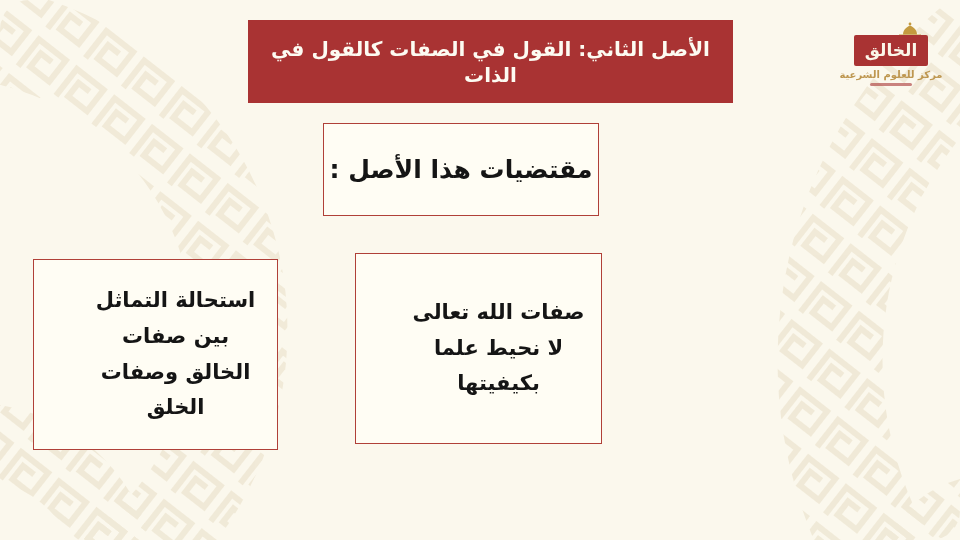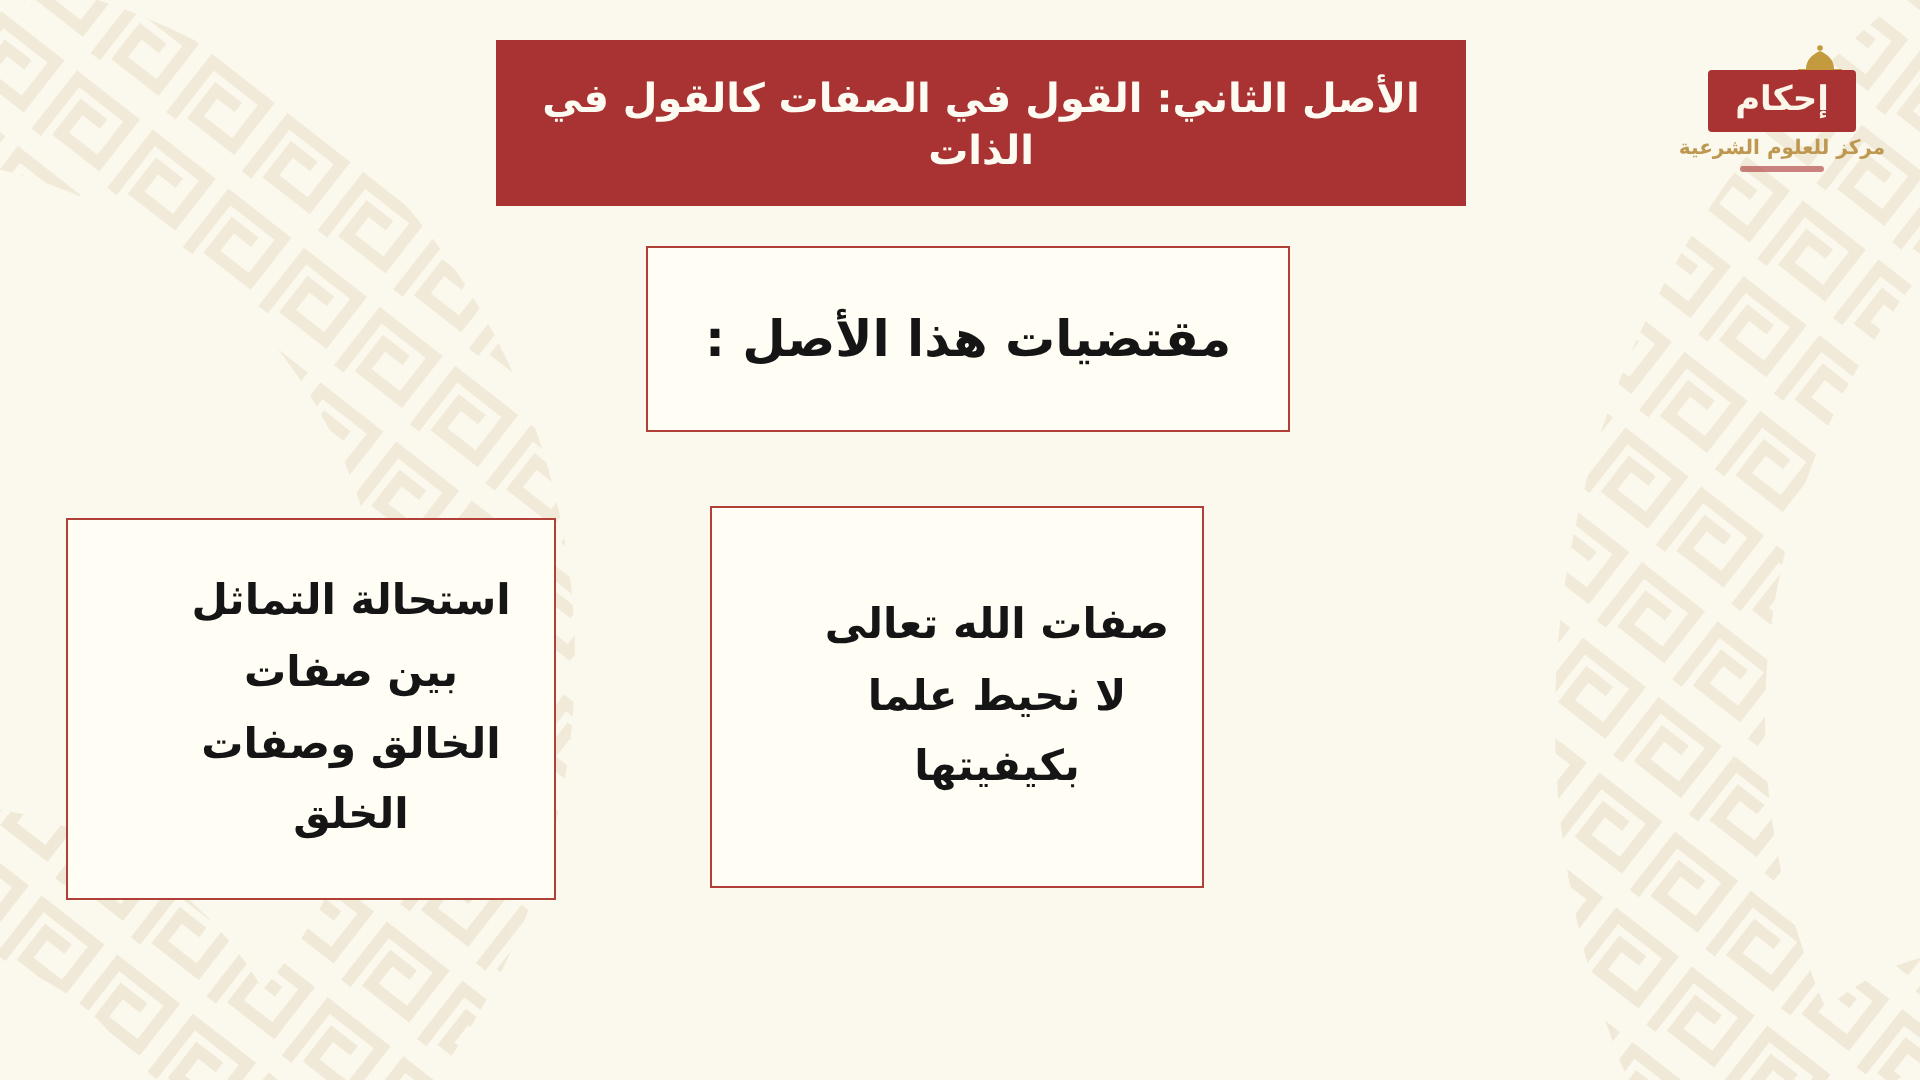--- a/index.html
+++ b/index.html
@@ -10,33 +10,33 @@
     --card-bg:#FFFDF4;
     --ink:#151515;
     --gold:#BE9750;
   }
   *{margin:0;padding:0;box-sizing:border-box;}
   html,body{width:960px;height:540px;overflow:hidden;}
   body{
     font-family:"DejaVu Sans", sans-serif;
     background:var(--bg,#FBF8ED);
   }
-  .stage{position:relative;width:960px;height:540px;background:var(--bg,#FBF8ED);overflow:hidden;}
+  .stage{position:relative;width:960px;height:540px;background:var(--bg,#FBF8ED);overflow:hidden;border-radius:29px;}
   .ornaments{position:absolute;inset:0;z-index:0;}
   .banner{
     position:absolute;left:248px;top:20px;width:485px;height:83px;
     background:var(--red,#A93333);z-index:2;
     display:flex;align-items:center;justify-content:center;
   }
   .banner-text{
     color:#FDFBF2;font-size:20px;font-weight:bold;text-align:center;
     direction:rtl;line-height:1.3;padding:0 14px;
   }
   .prompt{
-    position:absolute;left:323px;top:123px;width:322px;height:93px;
+    position:absolute;left:323px;top:123px;width:276px;height:93px;
     background:var(--card-bg,#FFFDF4);border:1.5px solid var(--card-border,#B04038);
     z-index:2;display:flex;align-items:center;justify-content:center;
   }
   .prompt-text{
     color:var(--ink,#151515);font-size:25px;font-weight:bold;text-align:center;direction:rtl;
   }
   .card{
     position:absolute;z-index:2;height:191px;
     background:var(--card-bg,#FFFDF4);border:1.5px solid var(--card-border,#B04038);
     display:flex;align-items:center;justify-content:center;padding-left:40px;
@@ -102,18 +102,18 @@
   <div class="card card-left">
     <div class="card-text">استحالة التماثل بين صفات الخالق وصفات الخلق</div>
   </div>
 
   <div class="logo">
     <svg class="dome" width="28" height="15" viewBox="0 0 28 15" xmlns="http://www.w3.org/2000/svg" aria-hidden="true">
       <circle cx="14" cy="2" r="1.4" fill="#C49A3F"></circle>
       <path d="M14 3.5 C9.5 5.5 7 8.5 7 12.5 L21 12.5 C21 8.5 18.5 5.5 14 3.5 Z" fill="#C49A3F"></path>
       <rect x="3" y="12.5" width="22" height="2.2" fill="#C49A3F"></rect>
     </svg>
-    <div class="wordmark">إحكام</div>
+    <div class="wordmark">الخالق</div>
     <div class="logo-sub">مركز للعلوم الشرعية</div>
     <div class="logo-tagline"></div>
   </div>
 
 </div>
 
 </body></html>

